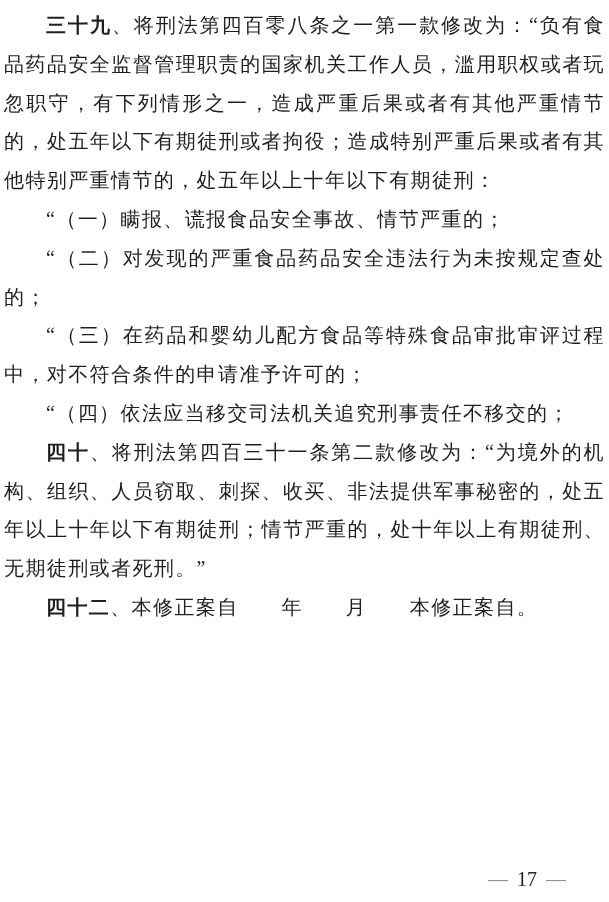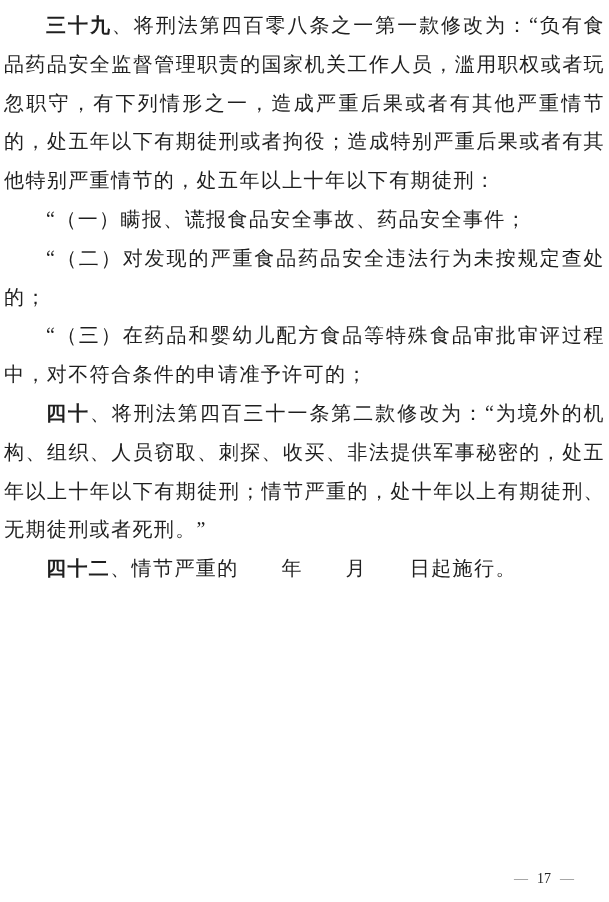--- a/index.html
+++ b/index.html
@@ -36,46 +36,47 @@
     margin: 0;
     text-indent: 42px;
   }
   .sec-num {
     font-family: "Liberation Sans", sans-serif;
     font-weight: 700;
     letter-spacing: 1.4px;
   }
   .pagefoot {
     position: absolute;
-    right: 26px;
+    right: 34px;
     bottom: 12px;
-    font-size: 14px;
+    font-size: 20px;
     line-height: 22px;
     letter-spacing: 0;
     color: #2a2a2a;
     font-family: "Liberation Serif", serif;
     white-space: nowrap;
   }
   .pagefoot .dash {
     color: #8a8a8a;
     padding: 0 9px;
   }
   .pagefoot .pnum {
     color: #222222;
   }
 </style>
 </head>
 <body>
 
 <div class="page">
   <main class="doc">
     <p class="para"><b class="sec-num">三十九</b><span>、将刑法第四百零八条之一第一款修改为：“负有食品药品安全监督管理职责的国家机关工作人员，滥用职权或者玩忽职守，有下列情形之一，造成严重后果或者有其他严重情节的，处五年以下有期徒刑或者拘役；造成特别严重后果或者有其他特别严重情节的，处五年以上十年以下有期徒刑：</span></p>
-    <p class="para"><b class="sec-num"></b><span>“（一）瞒报、谎报食品安全事故、药品安全事件；</span></p>
+    <p class="para"><b class="sec-num"></b><span>“（一）瞒报、谎报食品安全事故、情节严重的；</span></p>
     <p class="para"><b class="sec-num"></b><span>“（二）对发现的严重食品药品安全违法行为未按规定查处的；</span></p>
     <p class="para"><b class="sec-num"></b><span>“（三）在药品和婴幼儿配方食品等特殊食品审批审评过程中，对不符合条件的申请准予许可的；</span></p>
+    <p class="para"><b class="sec-num"></b><span>“（四）依法应当移交司法机关追究刑事责任不移交的；</span></p>
     <p class="para"><b class="sec-num">四十</b><span>、将刑法第四百三十一条第二款修改为：“为境外的机构、组织、人员窃取、刺探、收买、非法提供军事秘密的，处五年以上十年以下有期徒刑；情节严重的，处十年以上有期徒刑、无期徒刑或者死刑。”</span></p>
-    <p class="para"><b class="sec-num">四十二</b><span>、情节严重的　　年　　月　　日起施行。</span></p>
+    <p class="para"><b class="sec-num">四十二</b><span>、本修正案自　　年　　月　　本修正案自。</span></p>
   </main>
 
   <footer class="pagefoot">
     <span class="dash">—</span><span class="pnum">17</span><span class="dash">—</span>
   </footer>
 </div>
 
 </body></html>

